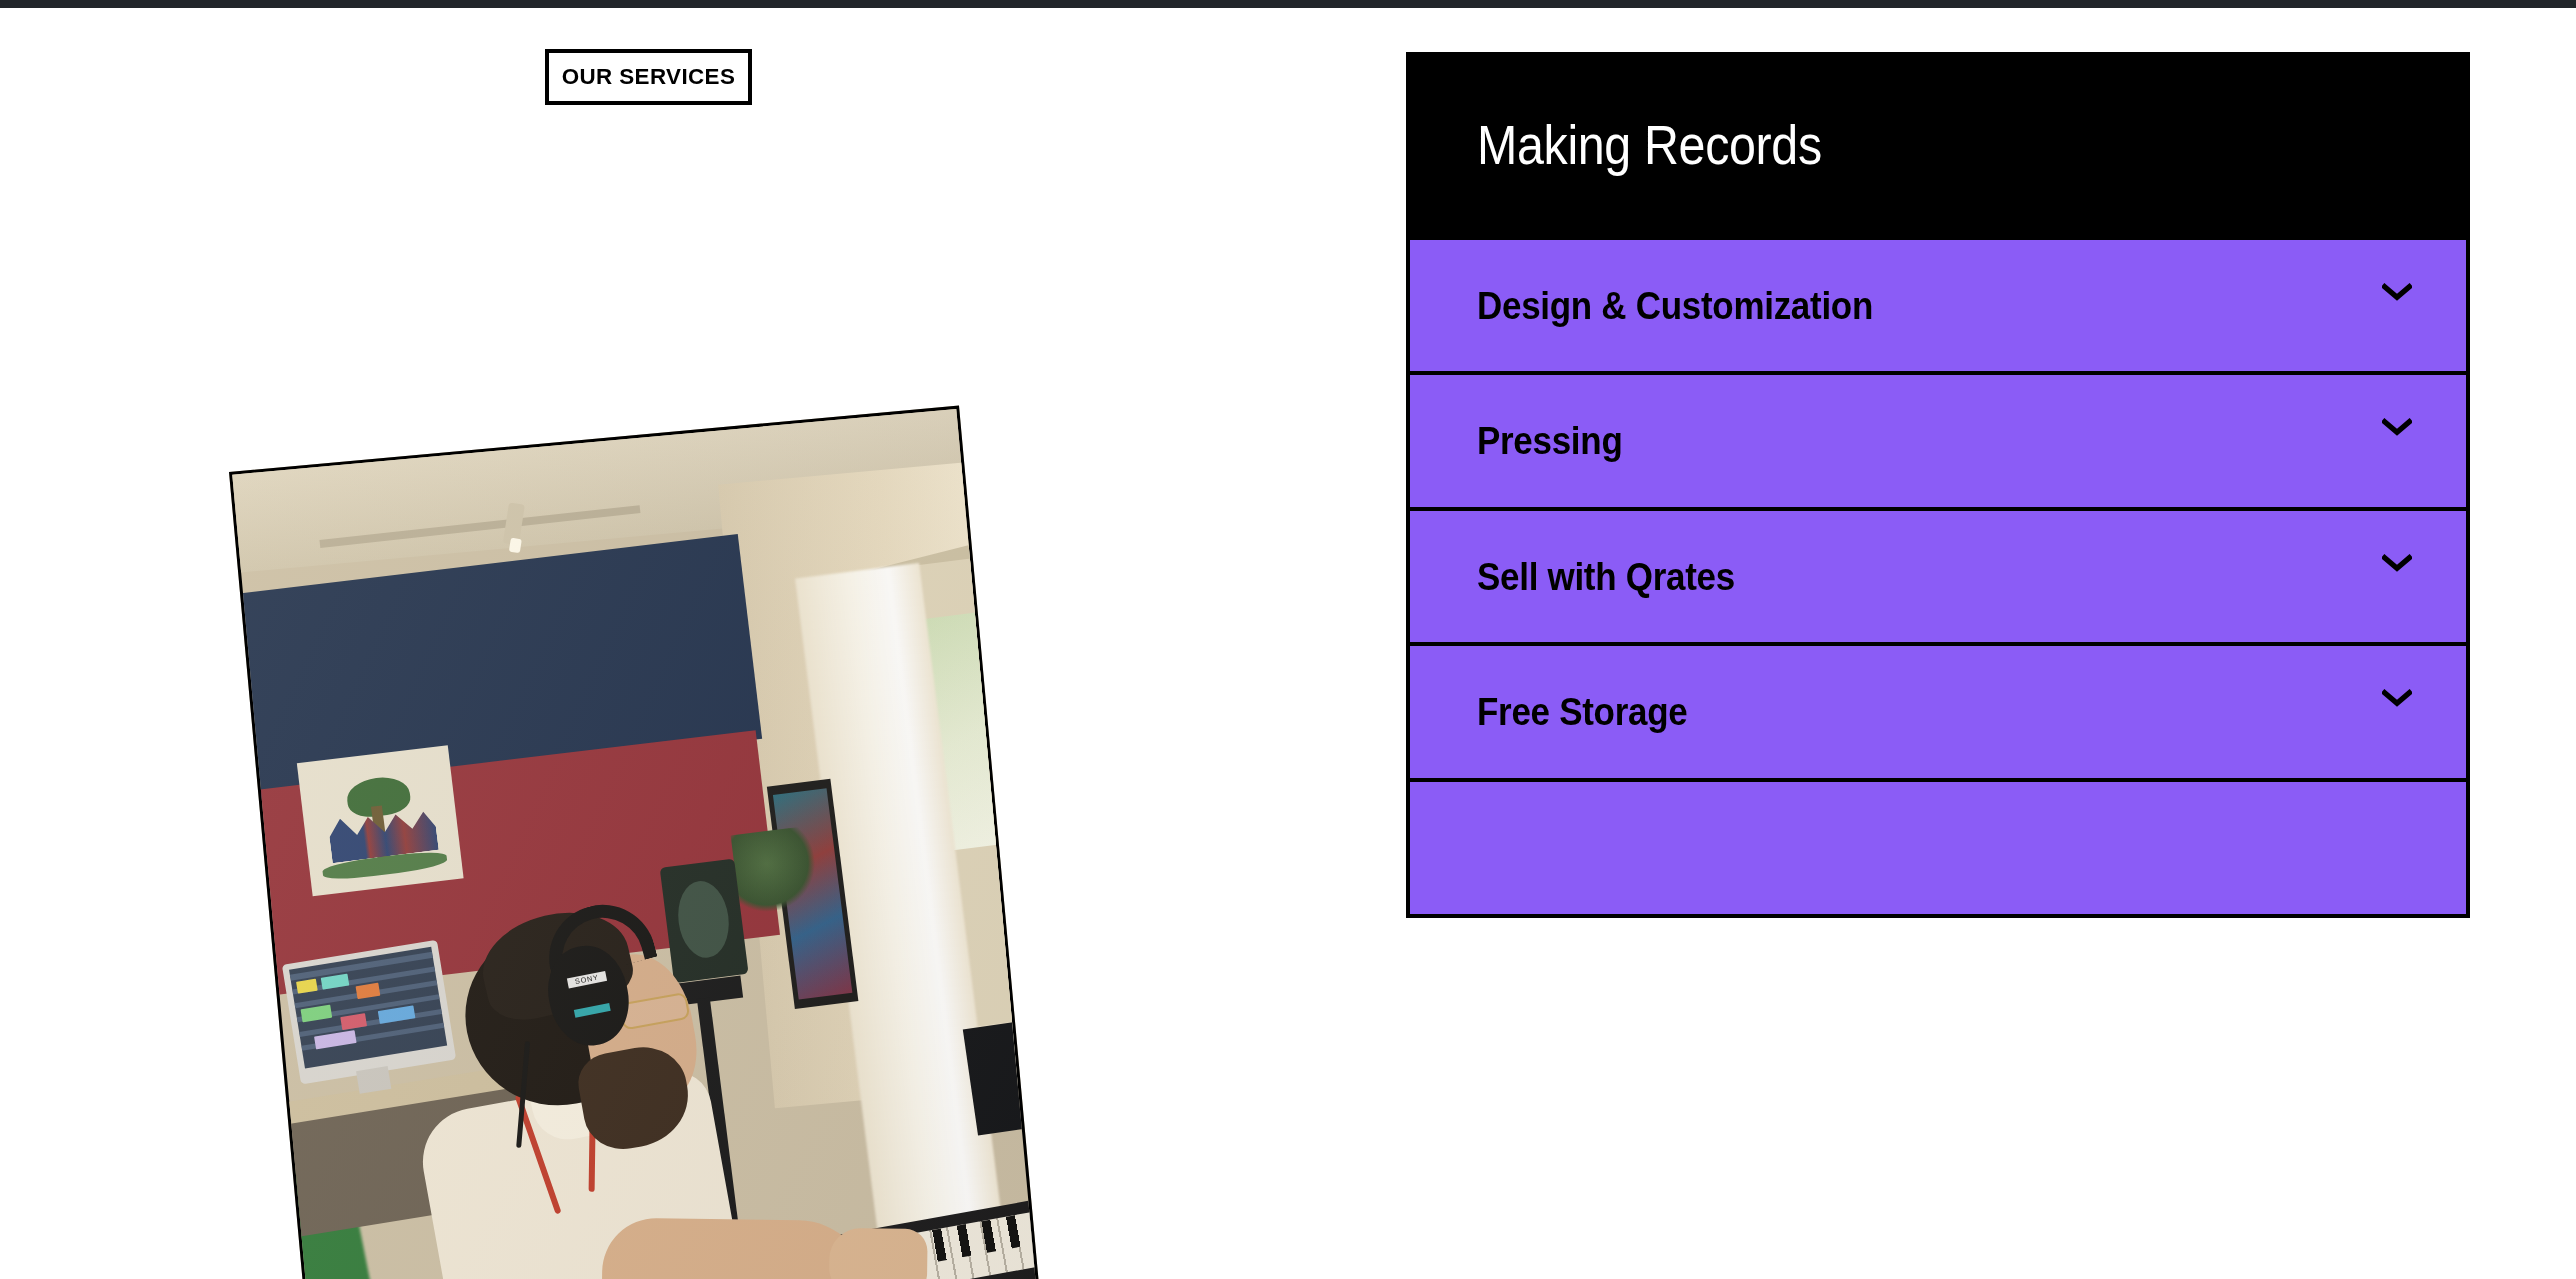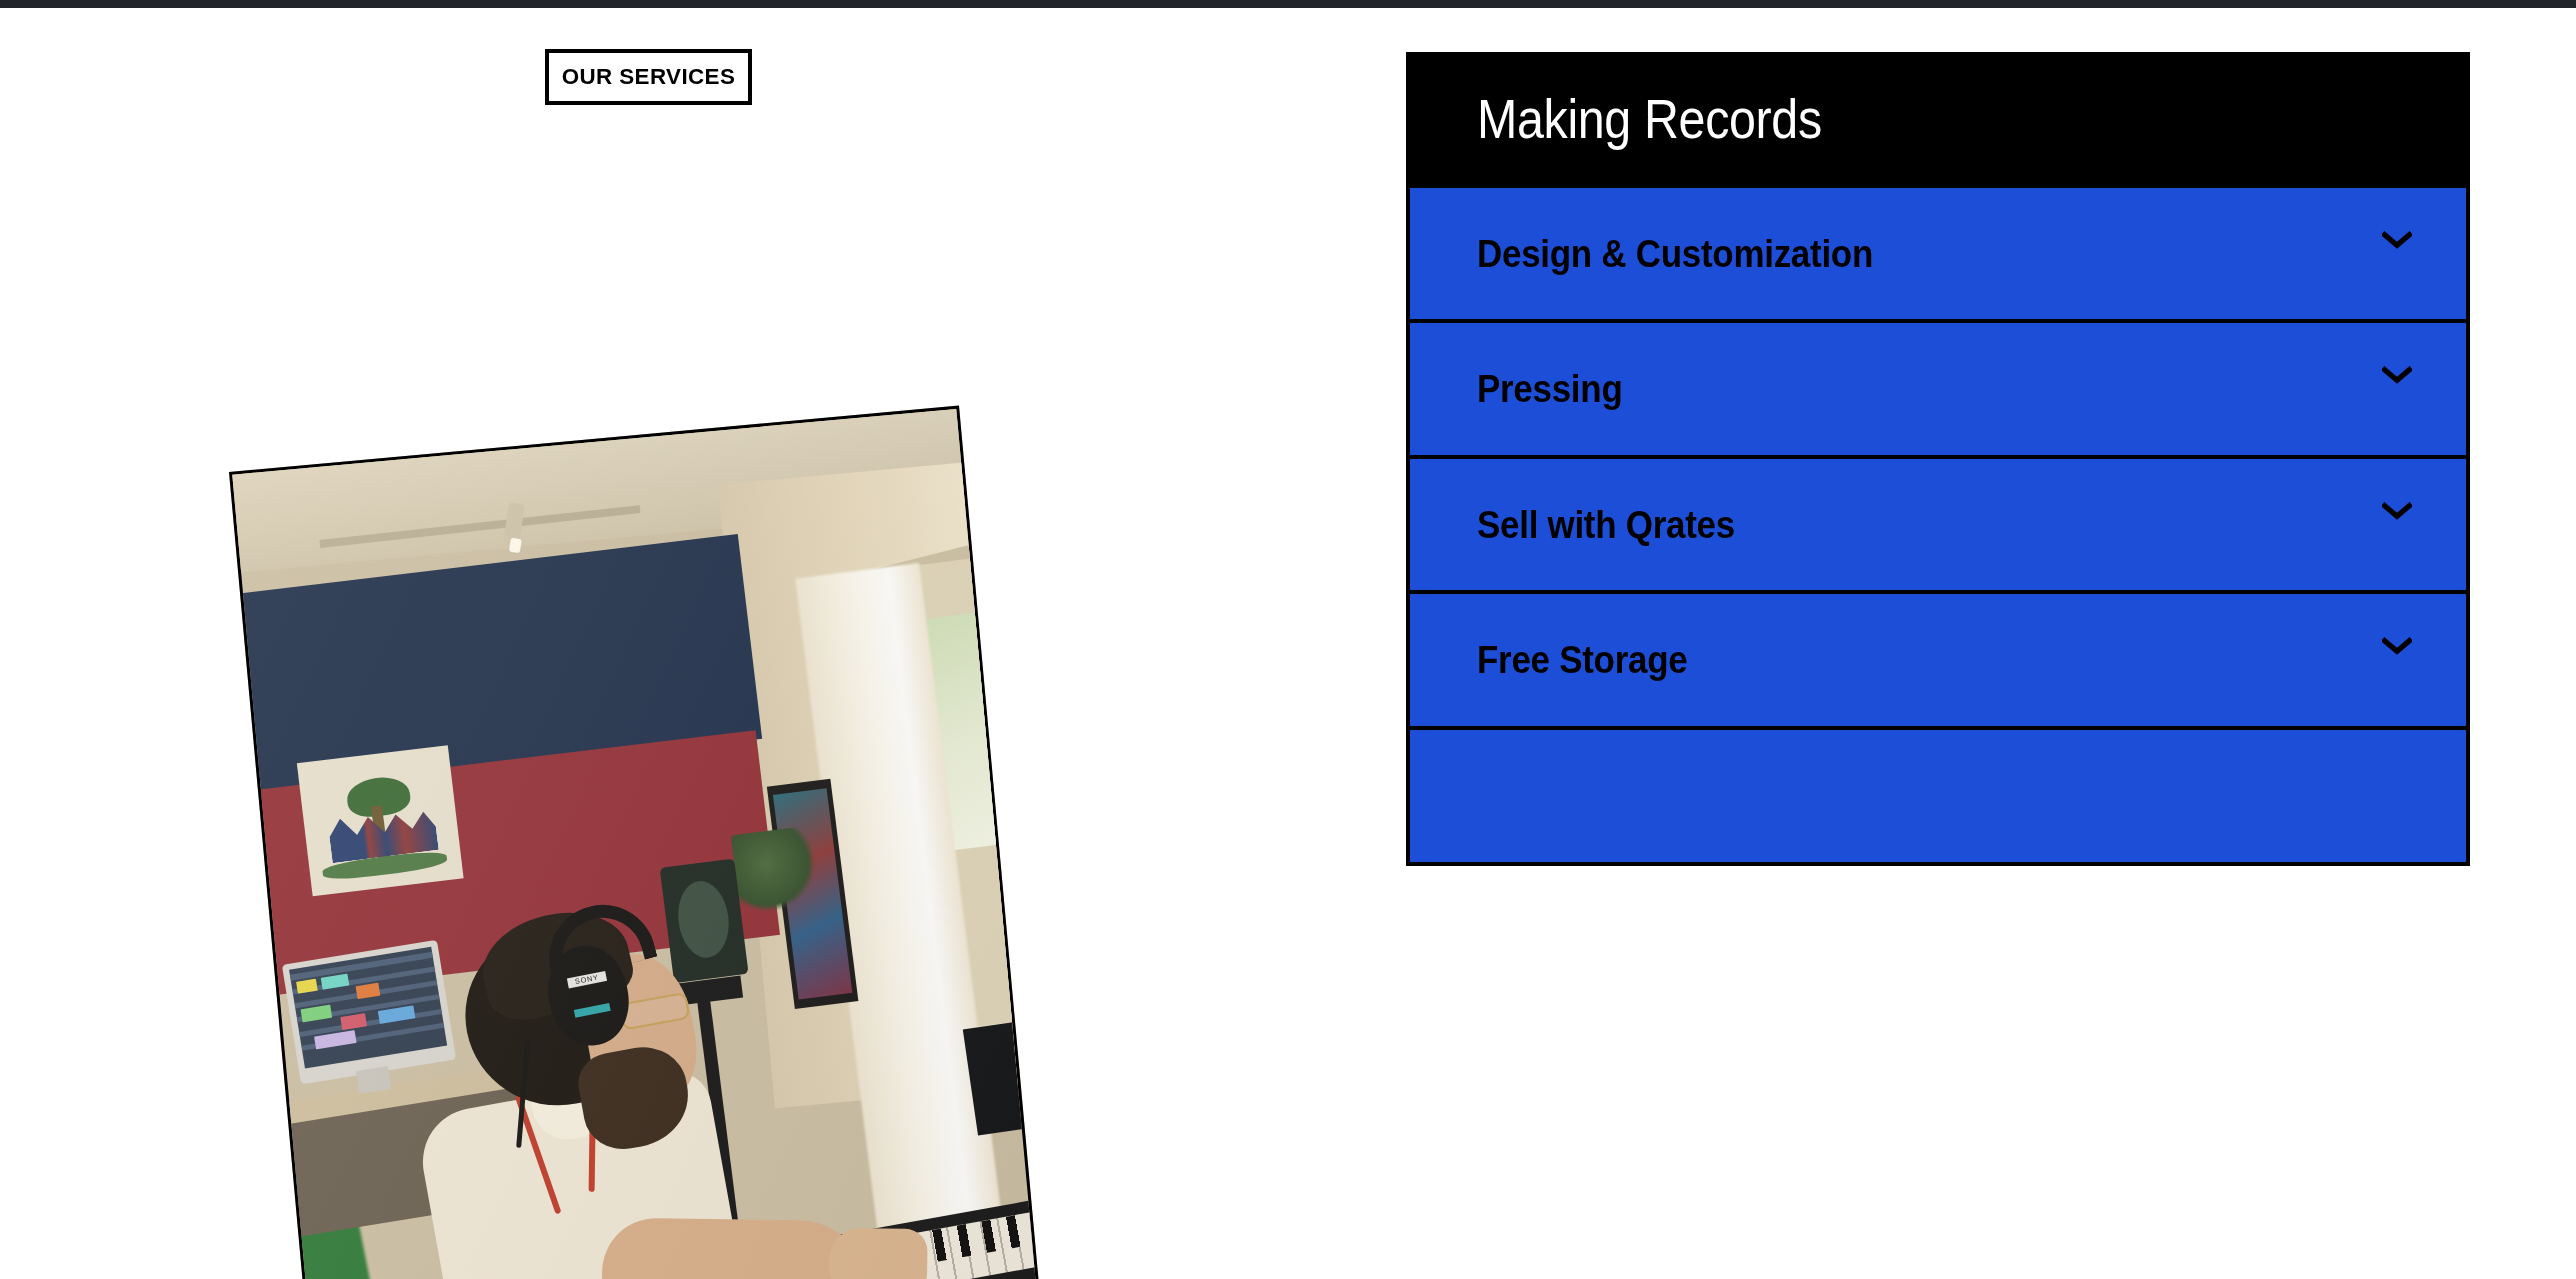--- a/index.html
+++ b/index.html
@@ -363,40 +363,40 @@
     left: 1406px;
     top: 52px;
     width: 1064px;
     border-left: 4.5px solid #000000;
     border-right: 4.5px solid #000000;
   }
 
   .group-header {
     background: #000000;
     color: #ffffff;
-    height: 136px;
+    height: 188px;
     display: flex;
     align-items: center;
     padding-left: 67px;
   }
   .group-header-title {
     font-family: "Liberation Sans Narrow", "Liberation Sans", sans-serif;
     font-weight: 400;
     font-size: 55px;
     line-height: 1.05;
     letter-spacing: -0.4px;
     color: #ffffff;
     transform: scaleX(0.88);
     transform-origin: left center;
     white-space: nowrap;
   }
 
   .acc-item {
     position: relative;
-    background: #1d4ed8;
+    background: #8b5cf6;
     height: 140px;
     border-top: 4.5px solid #000000;
     border-bottom: 4.5px solid #000000;
     margin-top: -4.5px;
     display: flex;
     align-items: center;
     padding-left: 67px;
     padding-right: 67px;
     cursor: pointer;
   }

